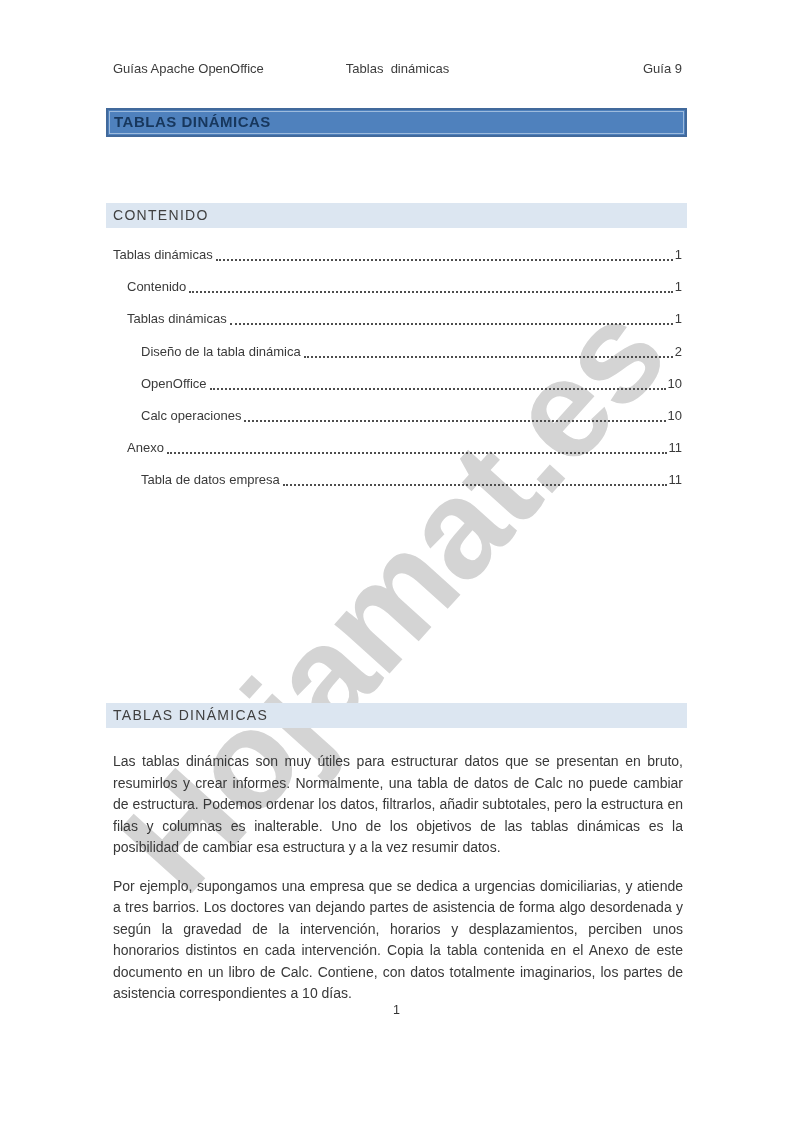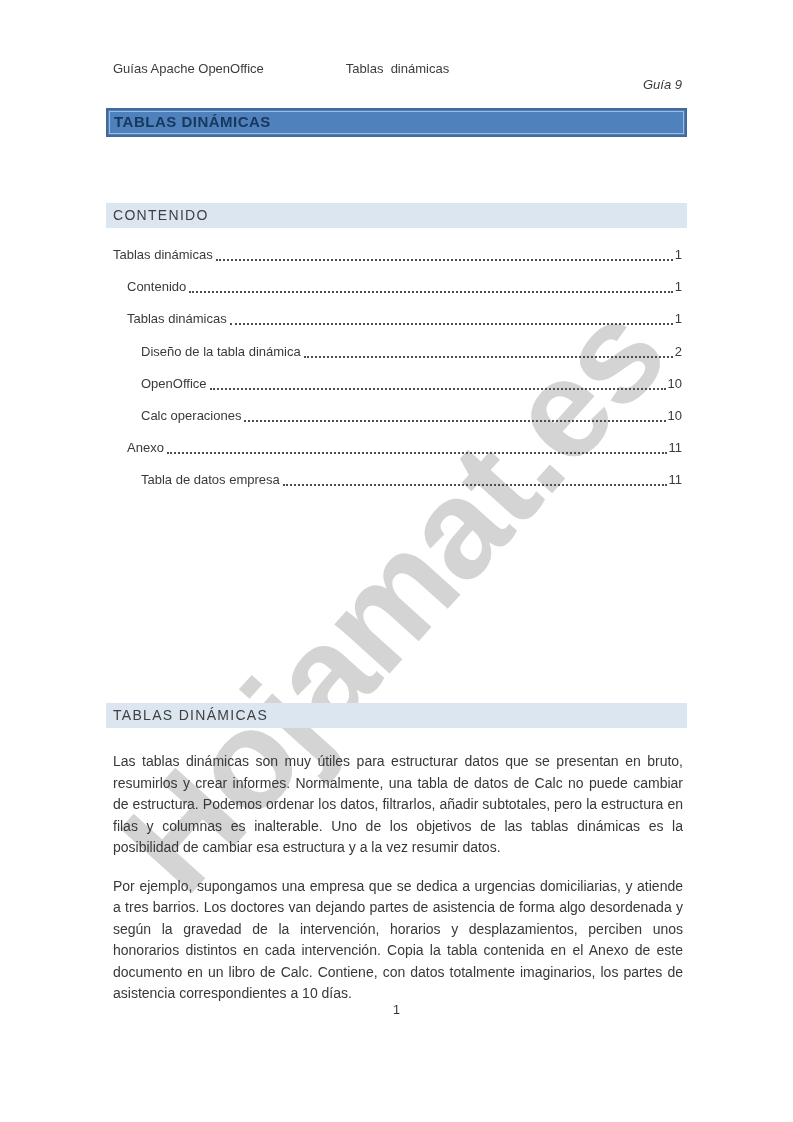--- a/index.html
+++ b/index.html
@@ -38,21 +38,21 @@
     position: absolute;
     left: 113px;
     right: 111px;
     top: 61px;
     height: 16px;
     font-size: 13px;
     color: #3c3c3c;
   }
   .doc-header .h-left  { position: absolute; left: 0; top: 0; }
   .doc-header .h-center{ position: absolute; left: 50%; transform: translateX(-50%); top: 0; white-space: pre; }
-  .doc-header .h-right { position: absolute; right: 0; top: 16px; font-style: italic; }
+  .doc-header .h-right { position: absolute; right: 0; top: 0; }
 
   
   .title-banner {
     position: absolute;
     left: 106px;
     top: 108px;
     width: 581px;
     height: 29px;
     background: var(--banner_fill, #4f81bd);
     border: 2px solid var(--banner_border, #41699b);

